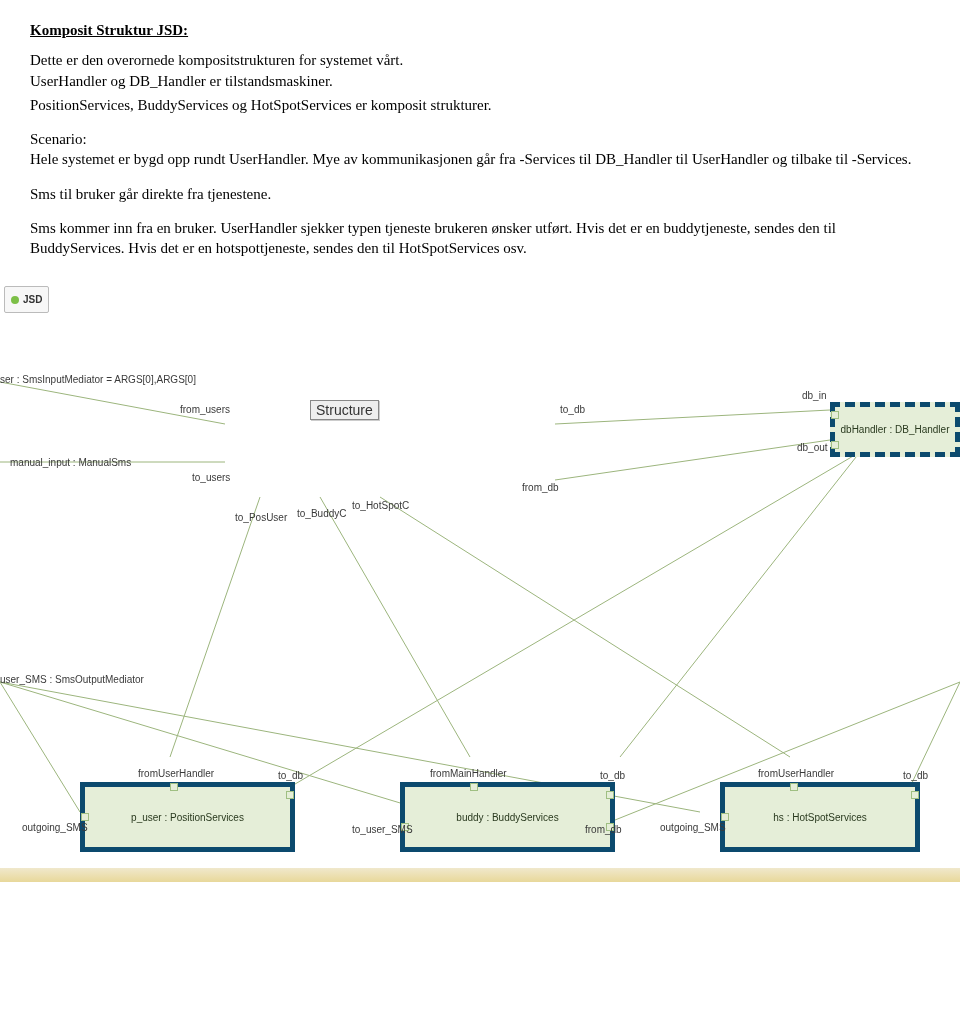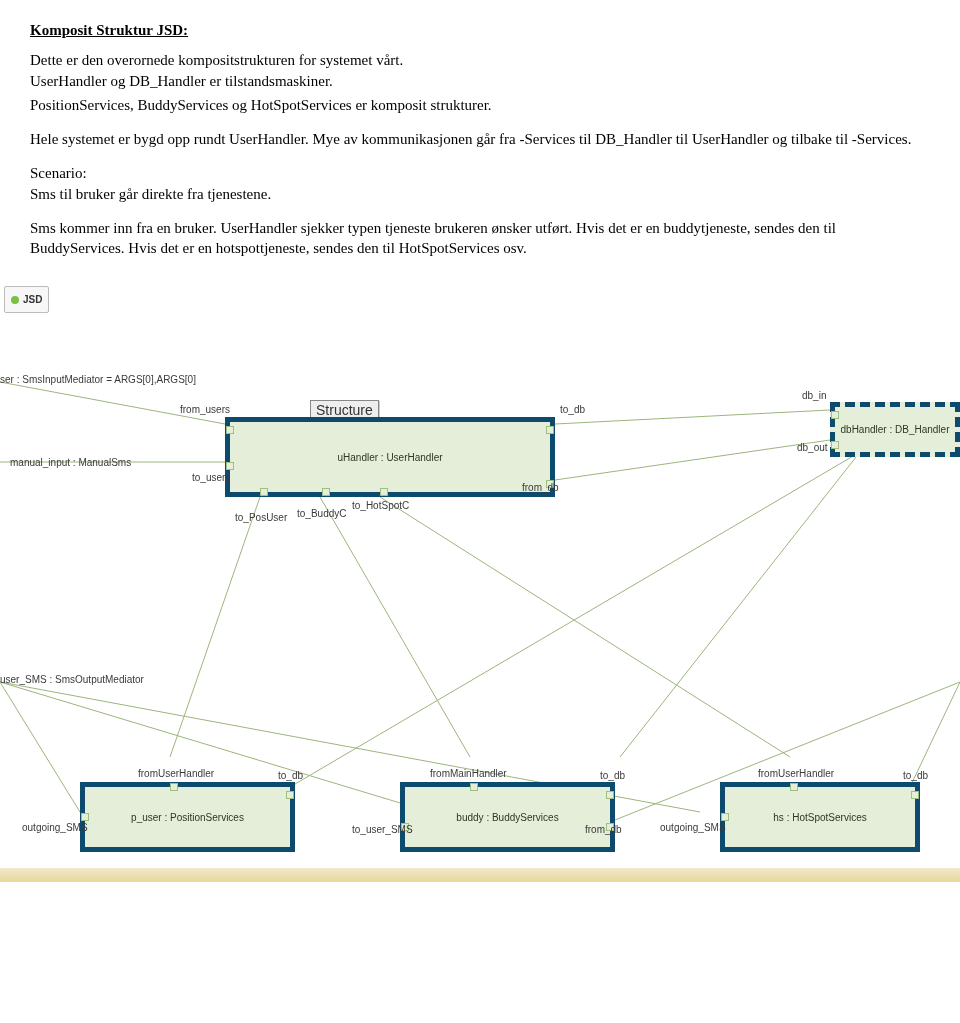--- a/index.html
+++ b/index.html
@@ -18,22 +18,22 @@
   svg.lines{position:absolute;left:0;top:0;pointer-events:none}
 </style>
 </head>
 <body>
 
 <div class="doc">
   <div class="title">Komposit Struktur JSD:</div>
   <div class="para" style="margin-bottom:0">Dette er den overornede kompositstrukturen for systemet vårt.</div>
   <div class="para" style="margin-bottom:4px">UserHandler og DB_Handler er tilstandsmaskiner.</div>
   <div class="para">PositionServices, BuddyServices og HotSpotServices er komposit strukturer.</div>
+  <div class="para" style="margin-bottom:0">Scenario:</div>
   <div class="para">Hele systemet er bygd opp rundt UserHandler. Mye av kommunikasjonen går fra -Services til DB_Handler til UserHandler og tilbake til -Services.</div>
-  <div class="para" style="margin-bottom:0">Scenario:</div>
   <div class="para">Sms til bruker går direkte fra tjenestene.</div>
   <div class="para">Sms kommer inn fra en bruker. UserHandler sjekker typen tjeneste brukeren ønsker utført. Hvis det er en buddytjeneste, sendes  den til BuddyServices. Hvis det er en hotspottjeneste, sendes den til HotSpotServices osv.</div>
 </div>
 
 <div class="diagram-wrap">
 
   <div class="tab">
     <span class="dot"></span>
     <span>JSD</span>
   </div>
@@ -63,30 +63,20 @@
   </svg>
 
   <div class="lbl" style="left:0;top:92px">ser : SmsInputMediator = ARGS[0],ARGS[0]</div>
   <div class="lbl" style="left:10px;top:175px">manual_input : ManualSms</div>
   <div class="lbl" style="left:0;top:392px">user_SMS : SmsOutputMediator</div>
 
   <div class="btn" style="left:310px;top:118px">
     <span>Structure</span>
   </div>
 
-  <div class="box" style="left:225px;top:135px;width:330px;height:80px">
-    <span>uHandler : UserHandler</span>
-    <div class="port" style="left:-4px;top:4px"></div>
-    <div class="port" style="right:-4px;top:4px"></div>
-    <div class="port" style="left:-4px;top:40px"></div>
-    <div class="port" style="right:-4px;top:58px"></div>
-    <div class="port" style="left:30px;bottom:-4px"></div>
-    <div class="port" style="left:92px;bottom:-4px"></div>
-    <div class="port" style="left:150px;bottom:-4px"></div>
-  </div>
   <div class="lbl" style="left:180px;top:122px">from_users</div>
   <div class="lbl" style="left:560px;top:122px">to_db</div>
   <div class="lbl" style="left:192px;top:190px">to_users</div>
   <div class="lbl" style="left:522px;top:200px">from_db</div>
   <div class="lbl" style="left:235px;top:230px">to_PosUser</div>
   <div class="lbl" style="left:297px;top:226px">to_BuddyC</div>
   <div class="lbl" style="left:352px;top:218px">to_HotSpotC</div>
 
   <div class="box dashed" style="left:830px;top:120px;width:130px;height:55px">
     <span>dbHandler : DB_Handler</span>

